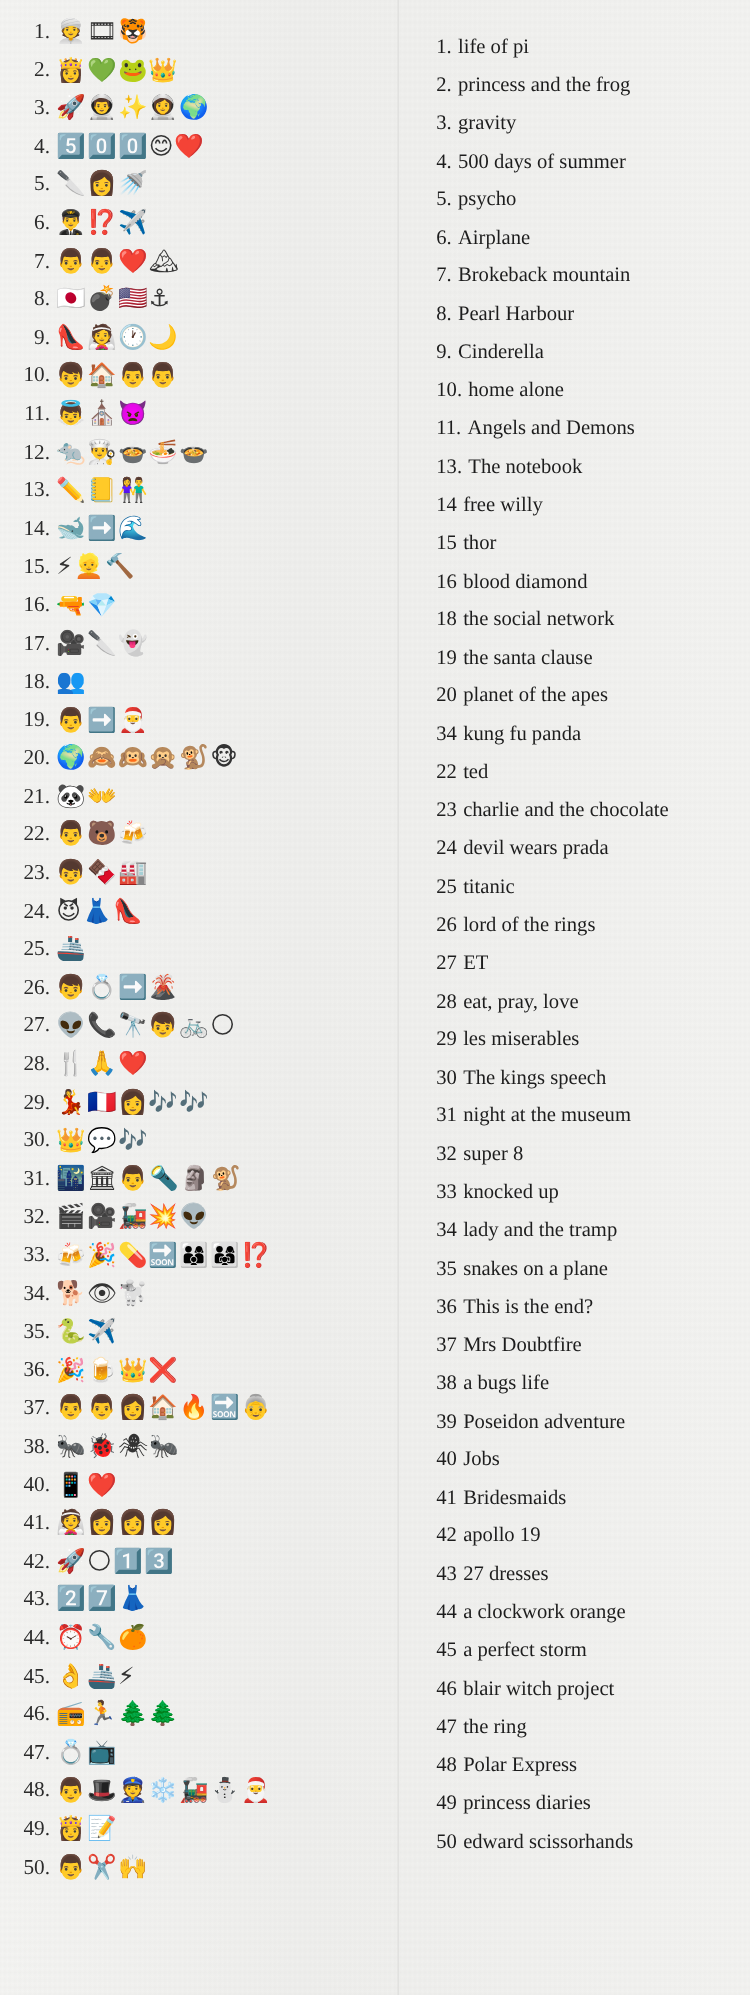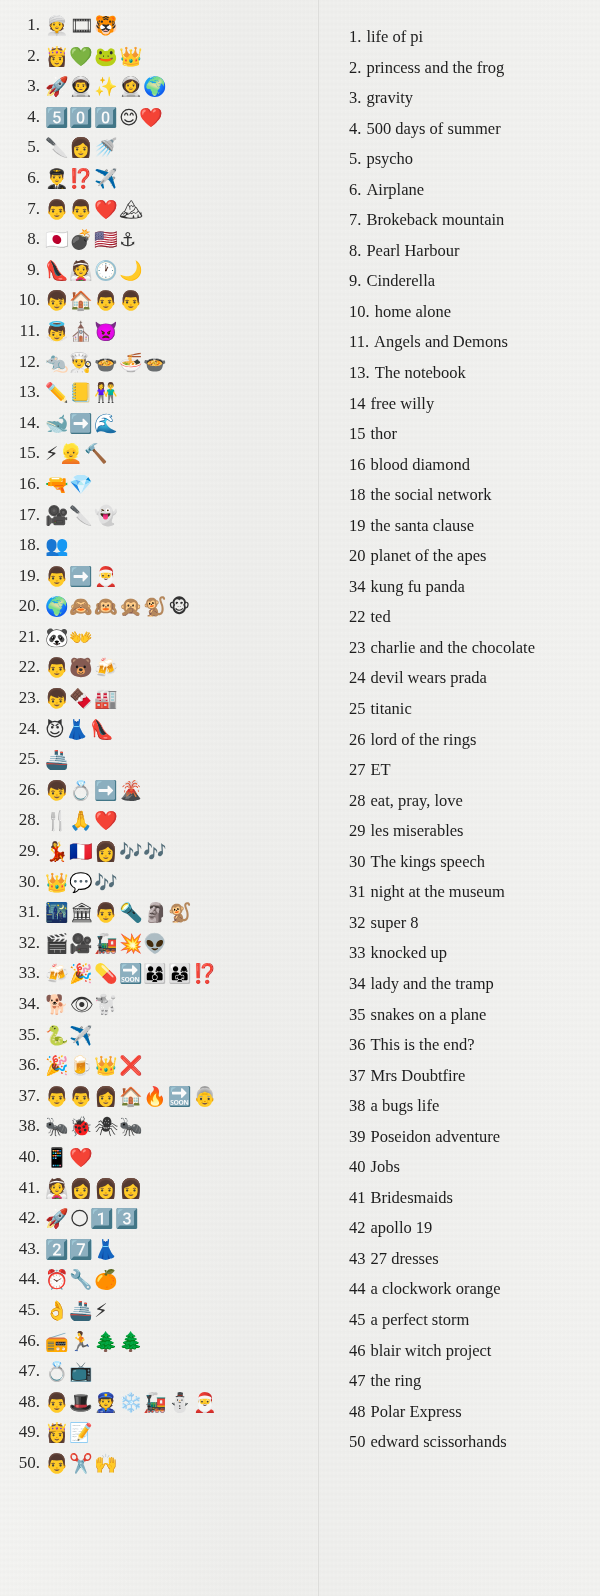--- a/index.html
+++ b/index.html
@@ -189,20 +189,24 @@
           <span class="puzzle-num">24.</span>
           <span class="puzzle-emoji">😈👗👠</span>
         </div>
         <div class="puzzle-row">
           <span class="puzzle-num">25.</span>
           <span class="puzzle-emoji">🚢</span>
         </div>
         <div class="puzzle-row">
           <span class="puzzle-num">26.</span>
           <span class="puzzle-emoji">👦💍➡️🌋</span>
+        </div>
+        <div class="puzzle-row">
+          <span class="puzzle-num">27.</span>
+          <span class="puzzle-emoji">👽📞🔭👦🚲🌕</span>
         </div>
         <div class="puzzle-row">
           <span class="puzzle-num">28.</span>
           <span class="puzzle-emoji">🍴🙏❤️</span>
         </div>
         <div class="puzzle-row">
           <span class="puzzle-num">29.</span>
           <span class="puzzle-emoji">💃🇫🇷👩🎶🎶</span>
         </div>
         <div class="puzzle-row">
@@ -327,17 +331,18 @@
         <div class="answer-row"><span class="ans-num">39</span><span>Poseidon adventure</span></div>
         <div class="answer-row"><span class="ans-num">40</span><span>Jobs</span></div>
         <div class="answer-row"><span class="ans-num">41</span><span>Bridesmaids</span></div>
         <div class="answer-row"><span class="ans-num">42</span><span>apollo 19</span></div>
         <div class="answer-row"><span class="ans-num">43</span><span>27 dresses</span></div>
         <div class="answer-row"><span class="ans-num">44</span><span>a clockwork orange</span></div>
         <div class="answer-row"><span class="ans-num">45</span><span>a perfect storm</span></div>
         <div class="answer-row"><span class="ans-num">46</span><span>blair witch project</span></div>
         <div class="answer-row"><span class="ans-num">47</span><span>the ring</span></div>
         <div class="answer-row"><span class="ans-num">48</span><span>Polar Express</span></div>
+        <div class="answer-row"><span class="ans-num">49</span><span>princess diaries</span></div>
         <div class="answer-row"><span class="ans-num">50</span><span>edward scissorhands</span></div>
       </div>
 
   </div>
 </div>
 
 </body></html>

